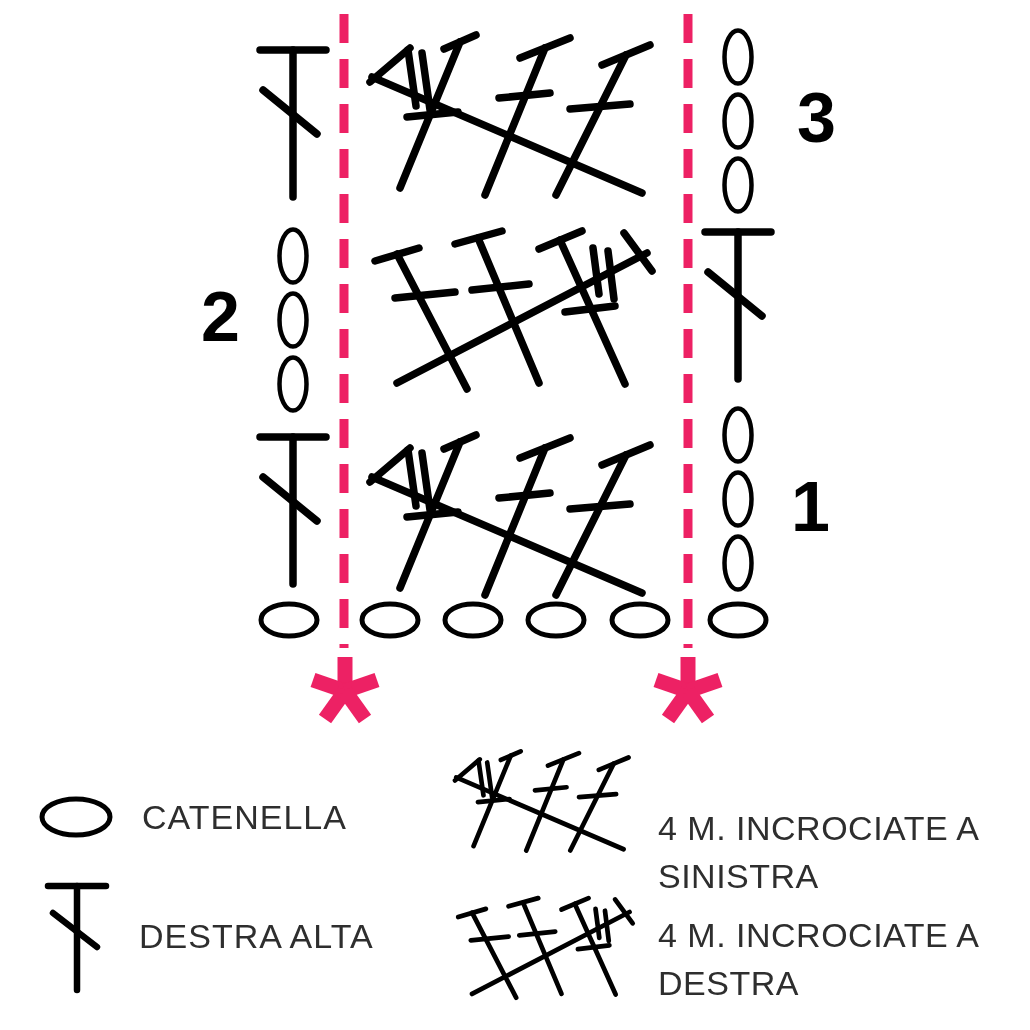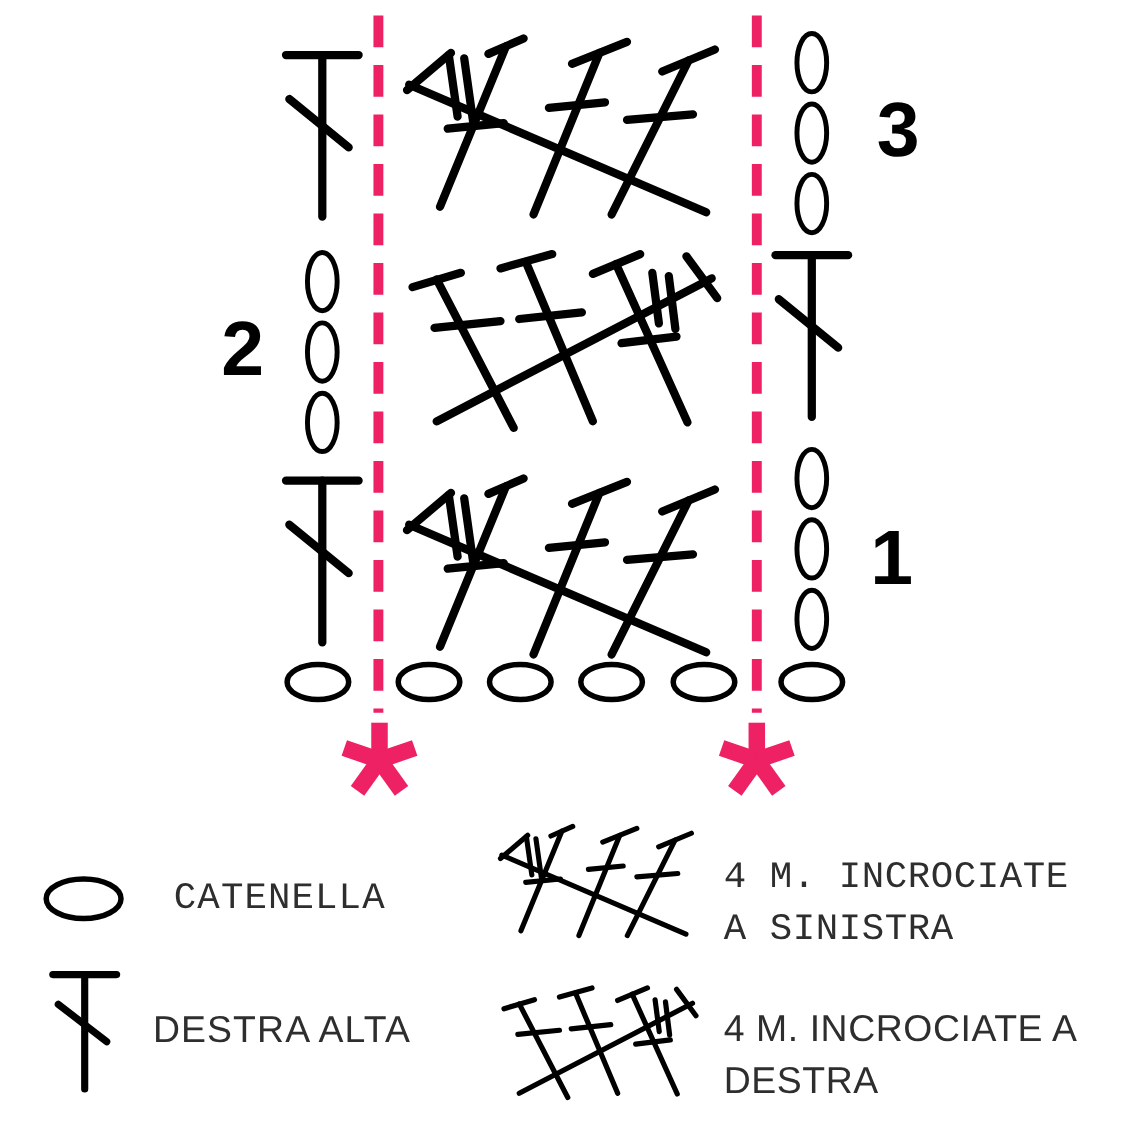--- a/index.html
+++ b/index.html
@@ -128,18 +128,18 @@
     <ellipse cx="76" cy="817" rx="34" ry="18" fill="none" stroke="currentColor" stroke-width="5"></ellipse>
     <use href="#sym-dc-legend" transform="translate(77,886)"></use>
     <use href="#sym-crossL" transform="translate(450,742) scale(0.62)"></use>
     <use href="#sym-crossR" transform="translate(450,895) scale(0.63)"></use>
   </svg>
 
   <div class="row-number" style="left:780px;top:471px;">1</div>
   <div class="row-number" style="left:190px;top:281px;">2</div>
   <div class="row-number" style="left:786px;top:82px;">3</div>
 
-  <div class="legend-label" style="left:158px;top:796px;font-family:Liberation Mono, monospace;">CATENELLA</div>
+  <div class="legend-label" style="left:142px;top:796px;">CATENELLA</div>
   <div class="legend-label" style="left:139px;top:915px;">DESTRA ALTA</div>
-  <div class="legend-label multi" style="left:658px;top:774px;font-family:Liberation Mono, monospace;">4 M. INCROCIATE A SINISTRA</div>
+  <div class="legend-label multi" style="left:658px;top:804px;">4 M. INCROCIATE A SINISTRA</div>
   <div class="legend-label multi" style="left:658px;top:911px;">4 M. INCROCIATE A DESTRA</div>
 
 </div>
 
 </body></html>

